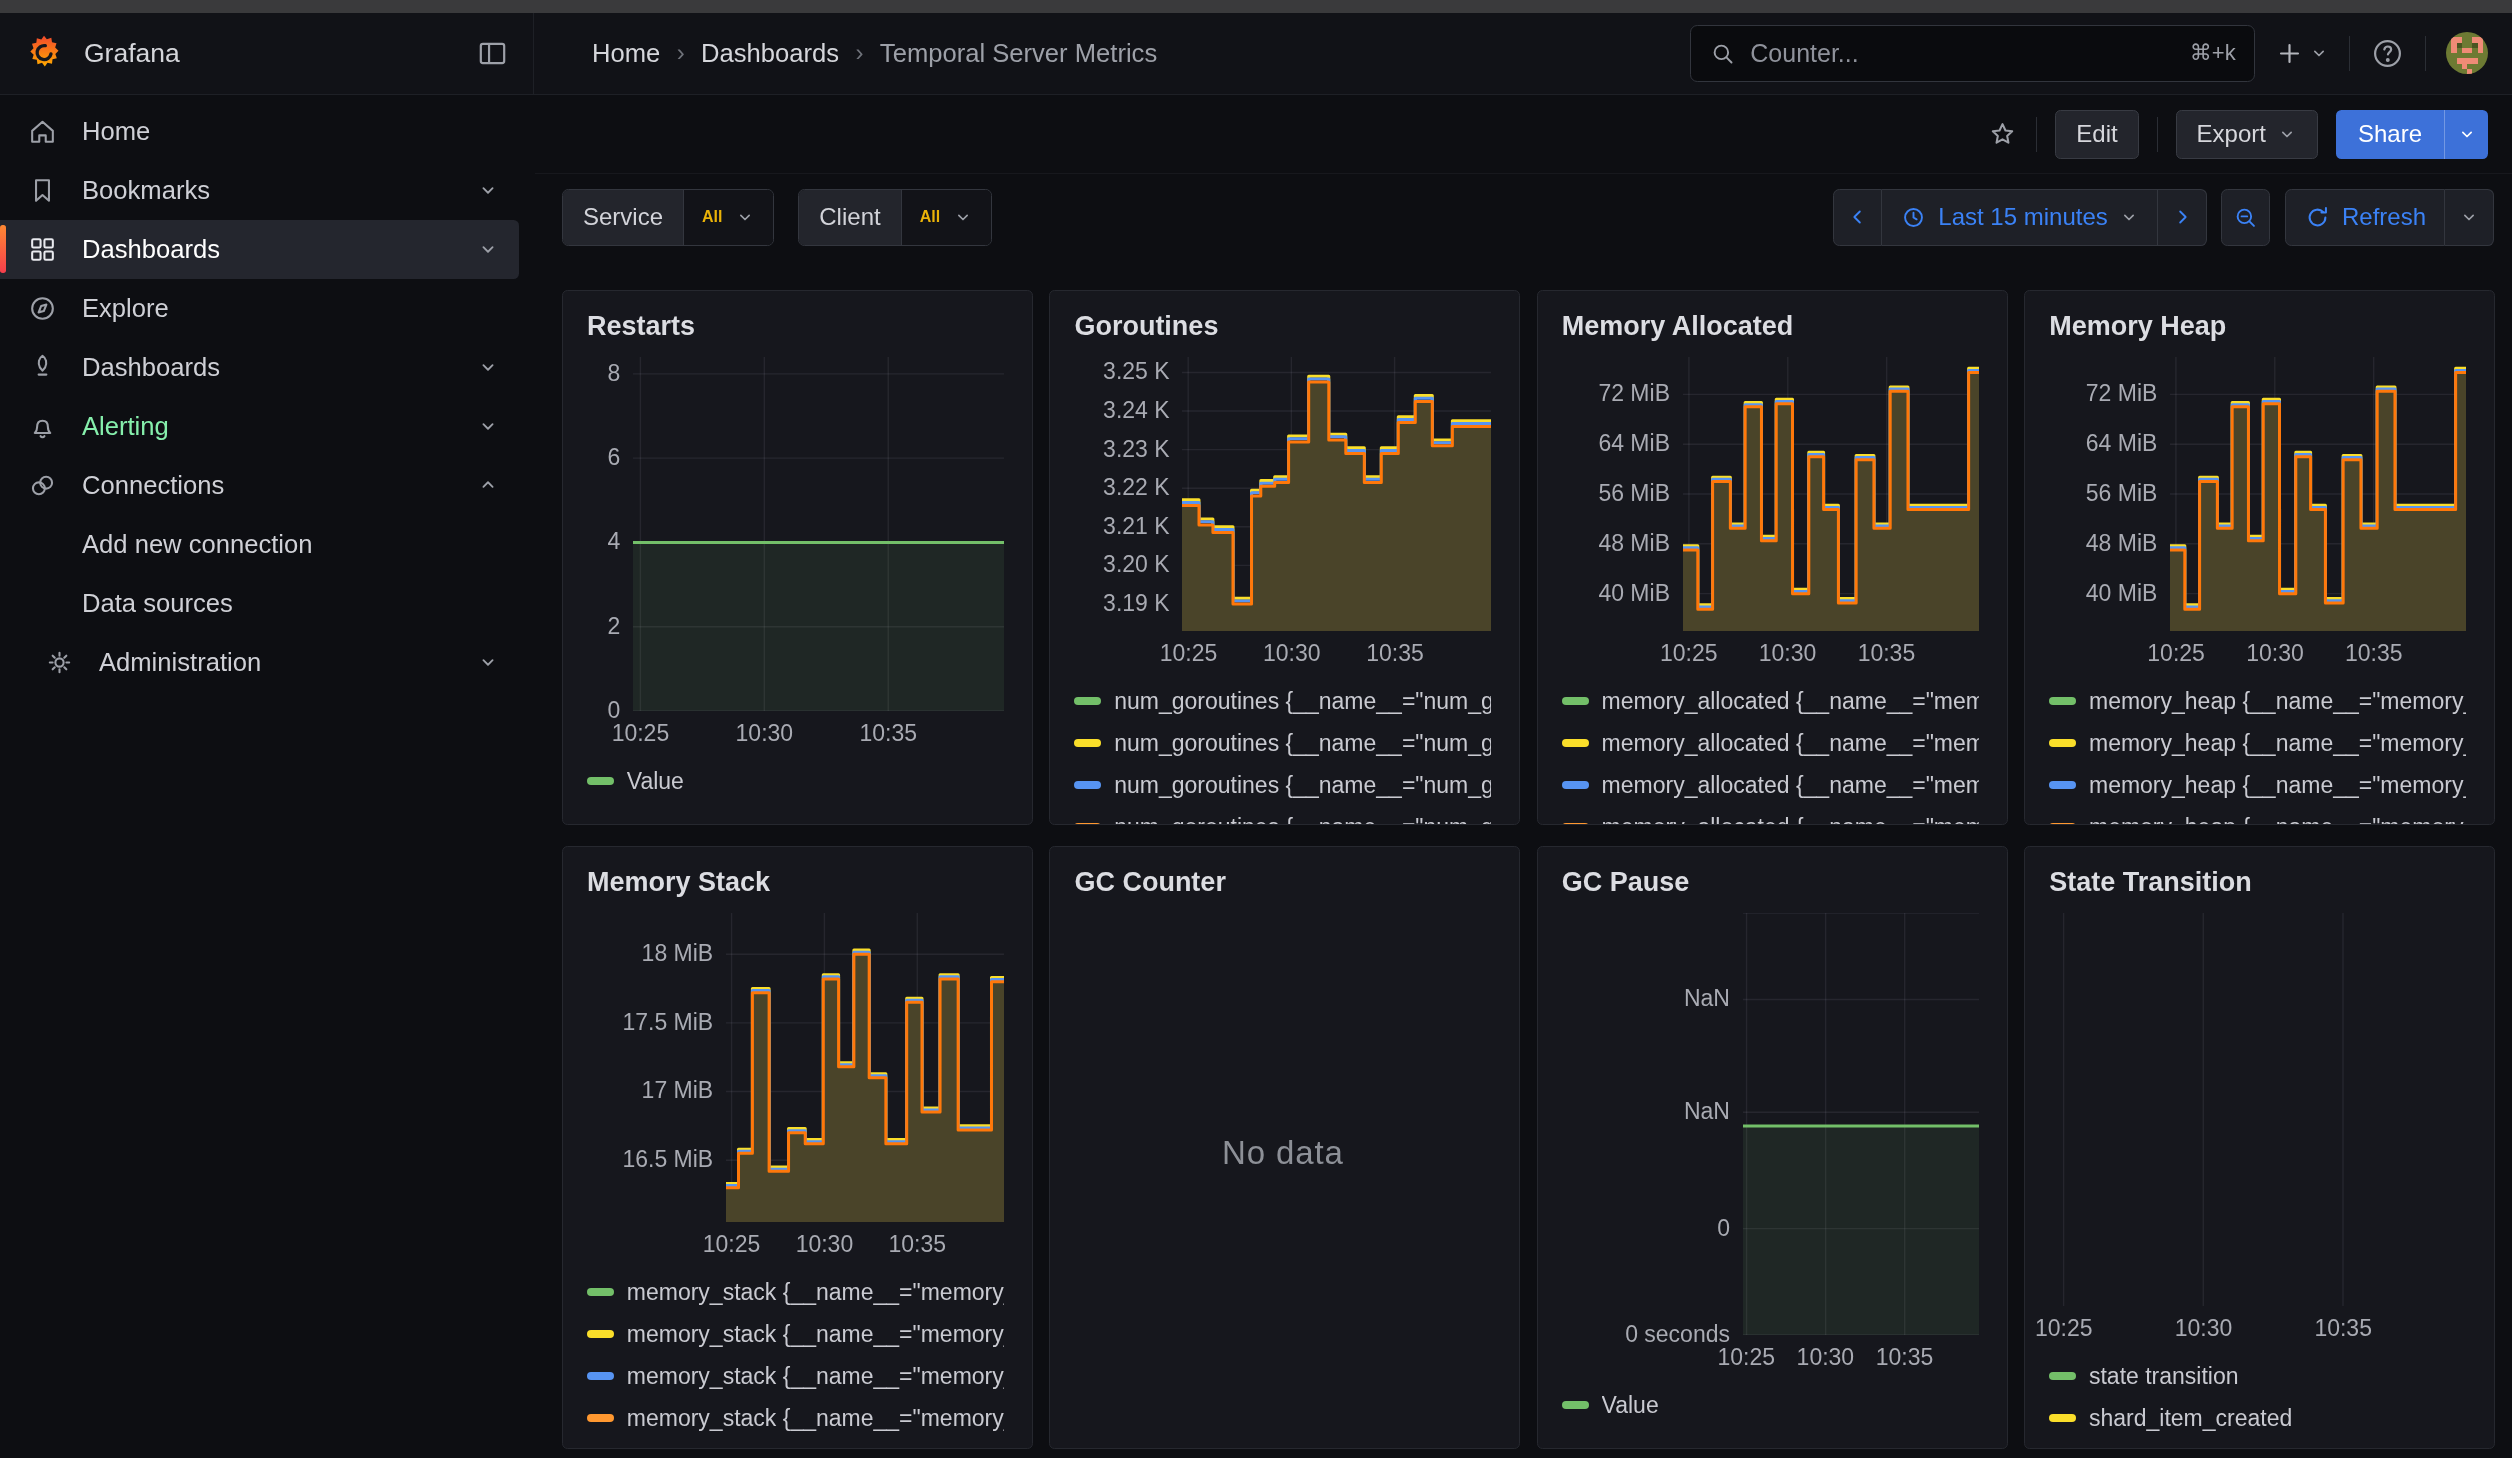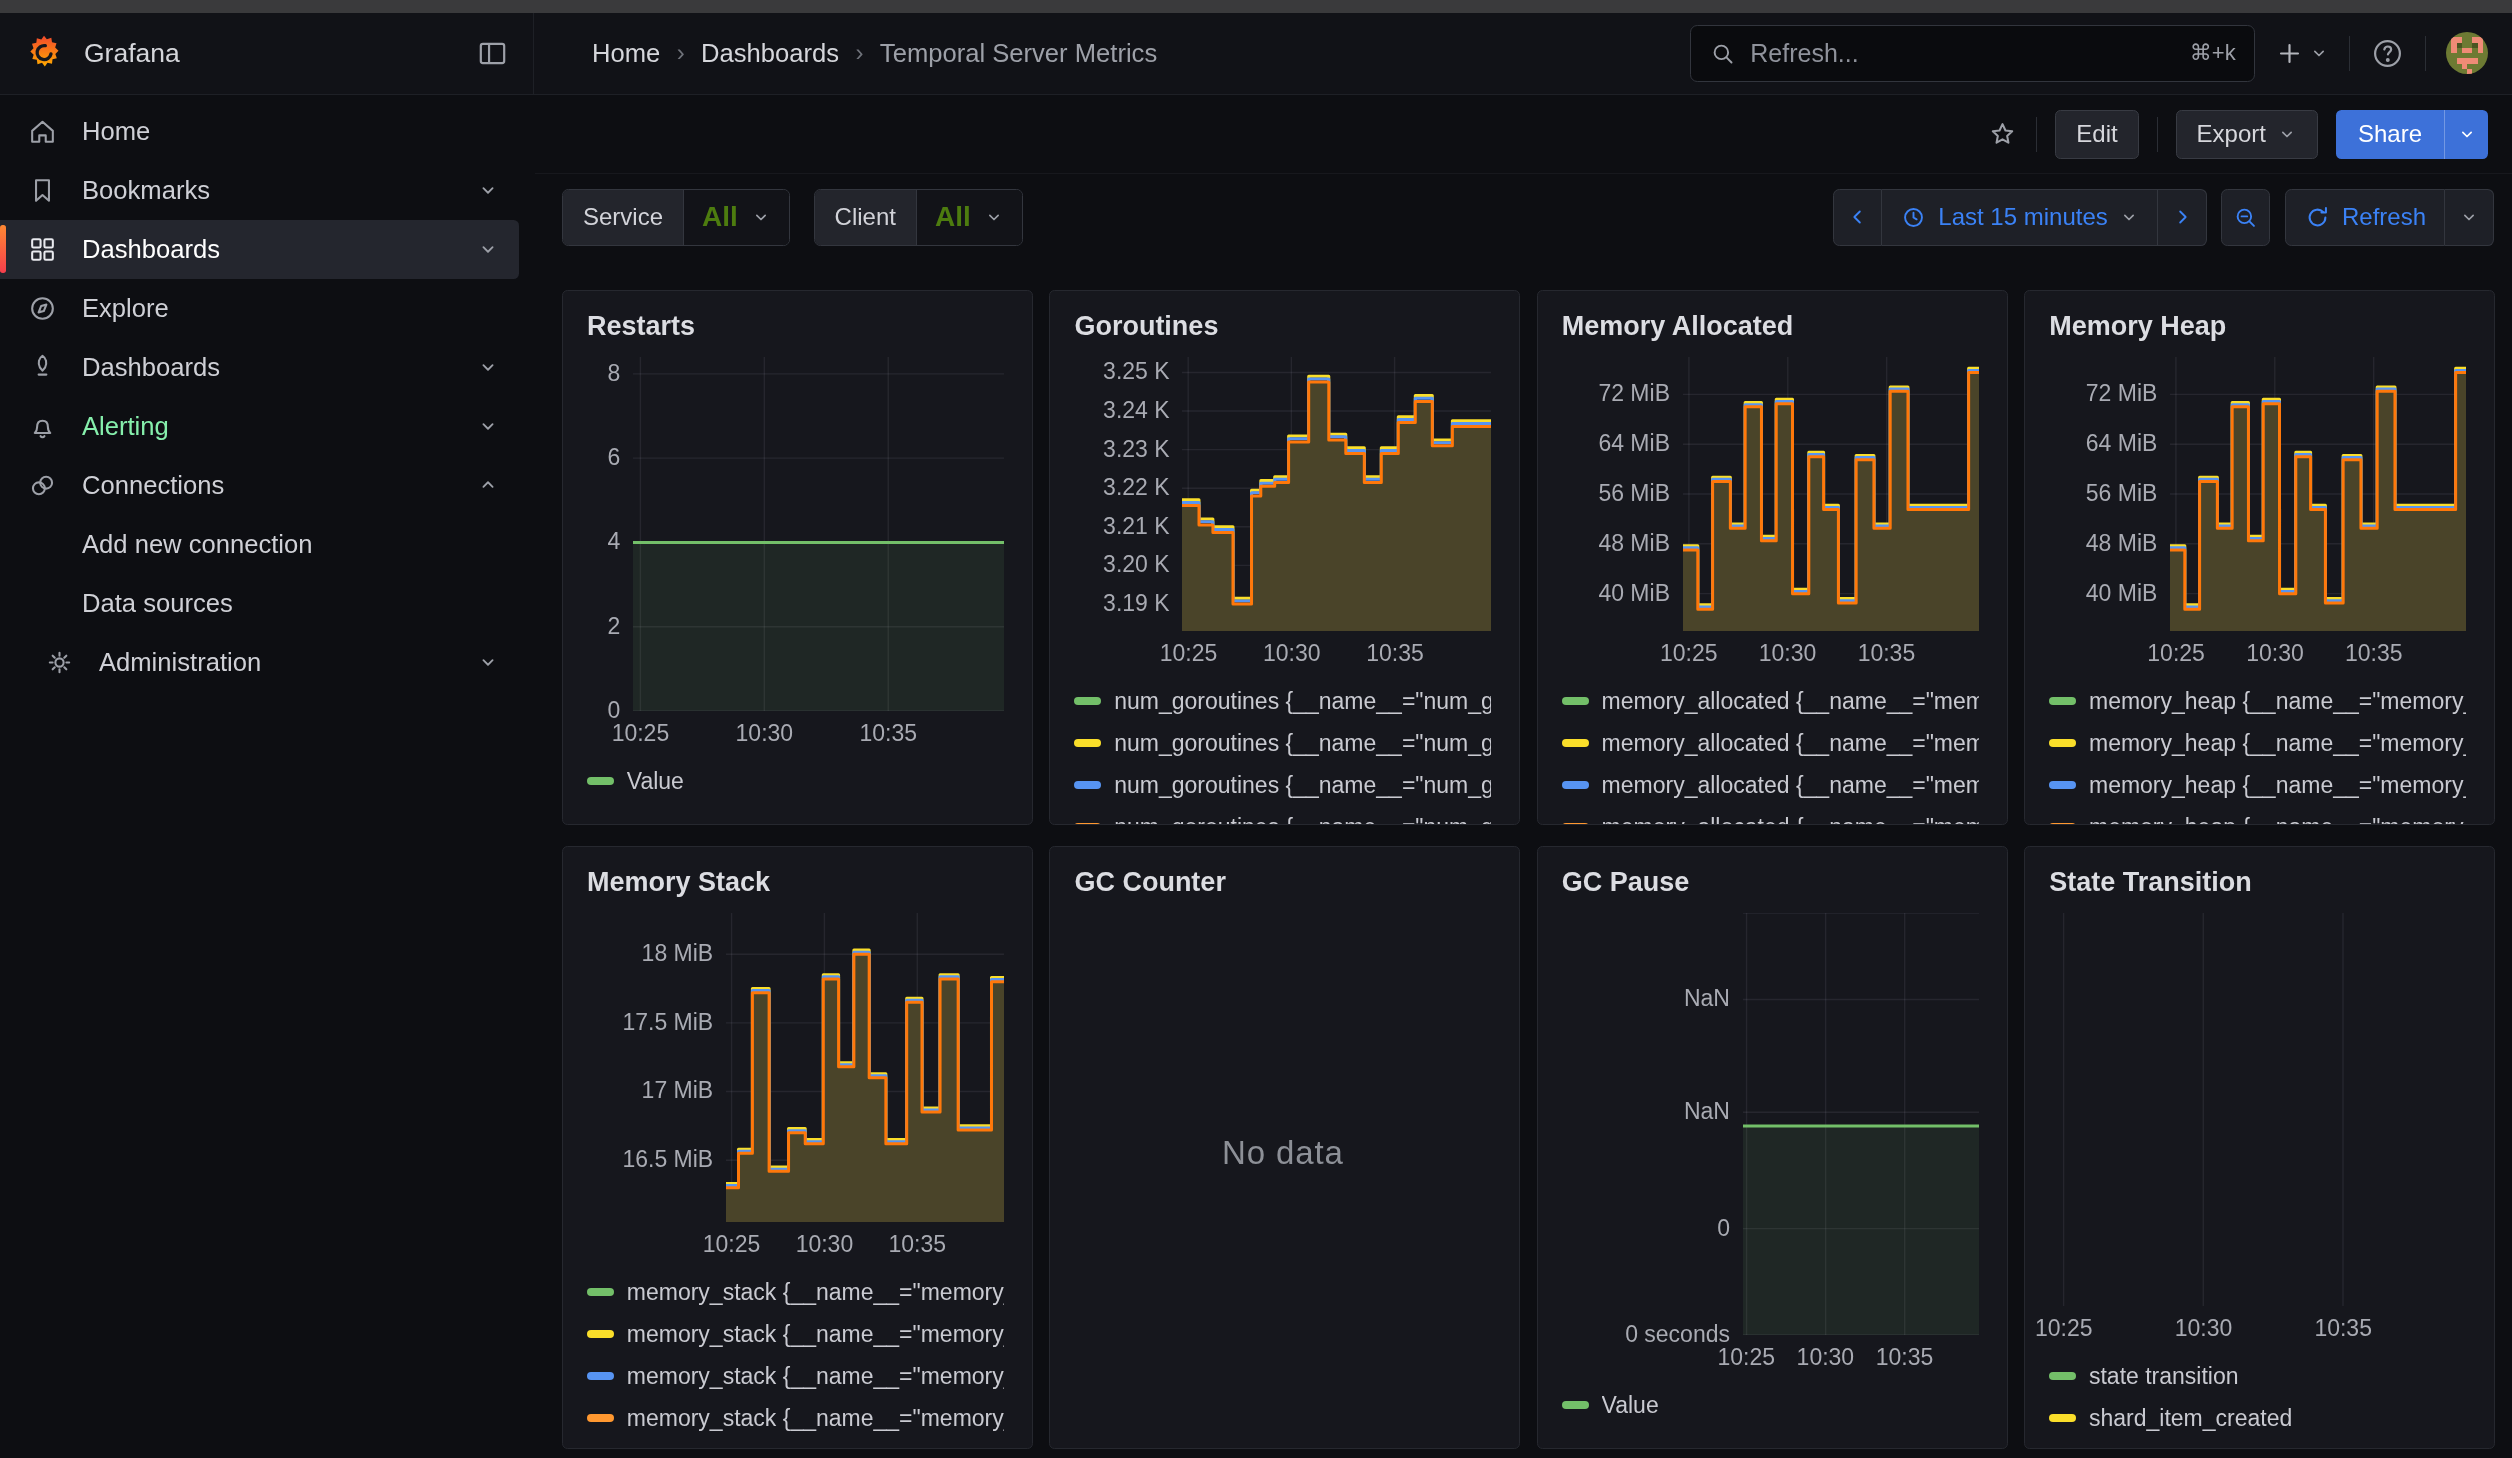--- a/index.html
+++ b/index.html
@@ -44,21 +44,21 @@
                  border-radius:0 5.5px 5.5px 0; cursor:pointer; }
 
   
   .filterbar { position:absolute; left:562px; right:18px; top:188px; height:58px; display:flex;
                align-items:center; justify-content:space-between; }
   .filters { display:flex; gap:24px; }
   .filter { display:flex; height:57px; border:0.9px solid #33363e; border-radius:6.4px; overflow:hidden; }
   .filter-label { display:flex; align-items:center; padding:0 20px; background:#23252c;
                   color:#d2d3d9; font-size:24px; border-right:0.9px solid #33363e; }
   .filter-value { display:flex; align-items:center; gap:12.8px; padding:0 18px; background:#121318;
-                  color:#4d7c0f; font-size:28px; font-weight:600; cursor:pointer; }
+                  color:#eab308; font-size:16px; font-weight:600; cursor:pointer; }
   .timebar { display:flex; align-items:center; gap:14.6px; }
   .btn-group { display:flex; }
   .tb { height:57px; display:flex; align-items:center; justify-content:center; gap:11px;
         background:#1e2027; border:0.9px solid #33363e; color:#3b82f6; font-size:24px; cursor:pointer; }
   .btn-group .tb + .tb { border-left:none; }
   .btn-group .tb:first-child { border-radius:6.4px 0 0 6.4px; }
   .btn-group .tb:last-child { border-radius:0 6.4px 6.4px 0; }
   .tb.sq { width:49px; }
   .tb.pad { padding:0 18px; font-weight:500; }
 
@@ -118,21 +118,21 @@
         <span class="crumb-sep">›</span>
         <span class="crumb dim">Temporal Server Metrics</span>
       </span>
     </div>
   <div class="nav-right">
     <div class="search-box">
       <svg class="ic" width="27" height="27" viewBox="0 0 24 24" fill="none" stroke="#9da0a8" stroke-width="1.7" stroke-linecap="round">
         <circle cx="11" cy="11" r="6"></circle>
           <line x1="15.5" y1="15.5" x2="20" y2="20"></line>
       </svg>
-      <span class="search-ph">Refresh...</span>
+      <span class="search-ph">Counter...</span>
       <span class="search-kbd">⌘+k</span>
     </div>
     <span class="plus-btn">
       <svg class="ic" width="29" height="29" viewBox="0 0 24 24" fill="none" stroke="currentColor" stroke-width="1.8" stroke-linecap="round">
           <path d="M12 5v14M5 12h14"></path>
         </svg>
       <svg class="ic" width="20" height="20" viewBox="0 0 24 24" fill="none" stroke="#9da0a8" stroke-width="2" stroke-linecap="round" stroke-linejoin="round">
           <path d="M7 10l5 5 5-5"></path>
         </svg>
     </span>

